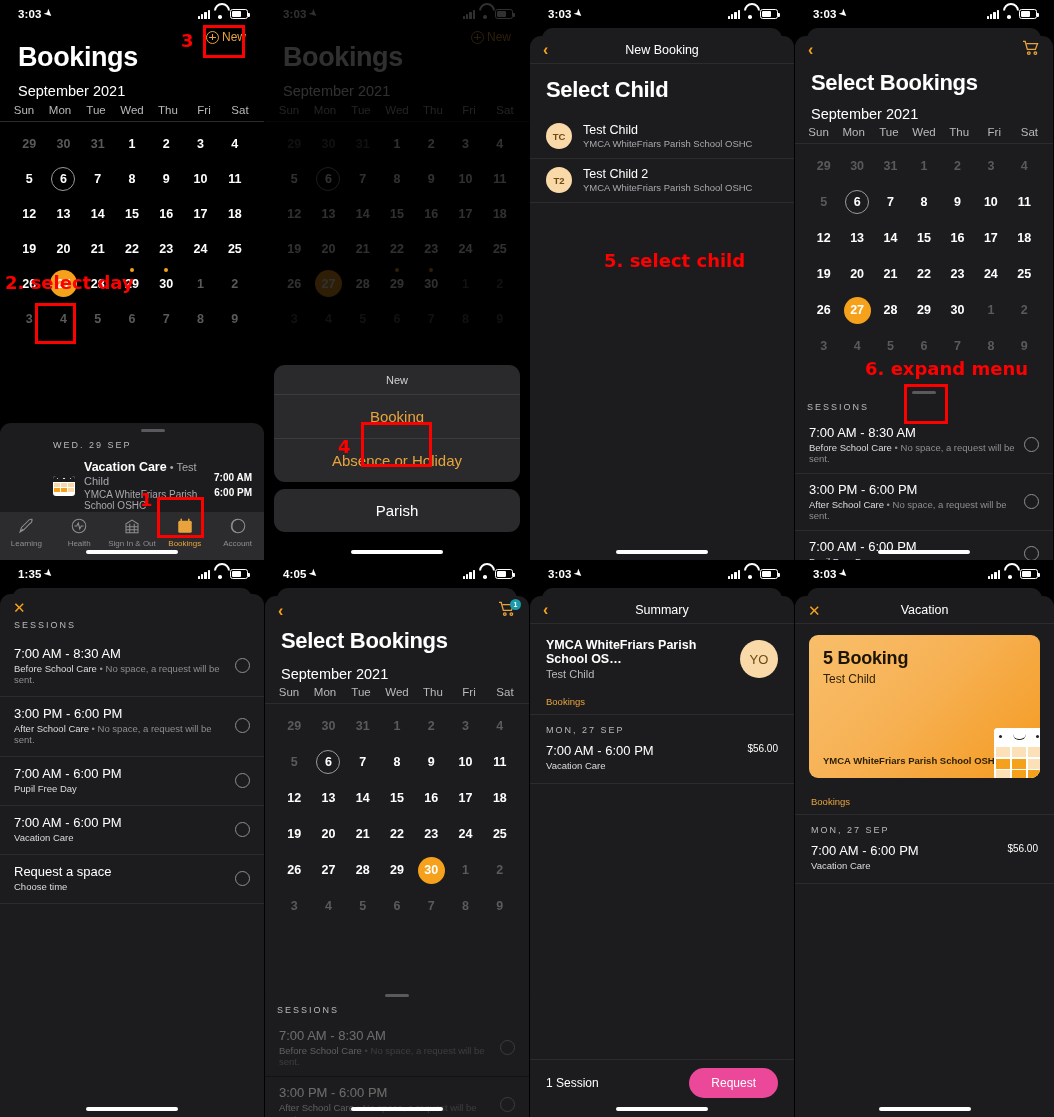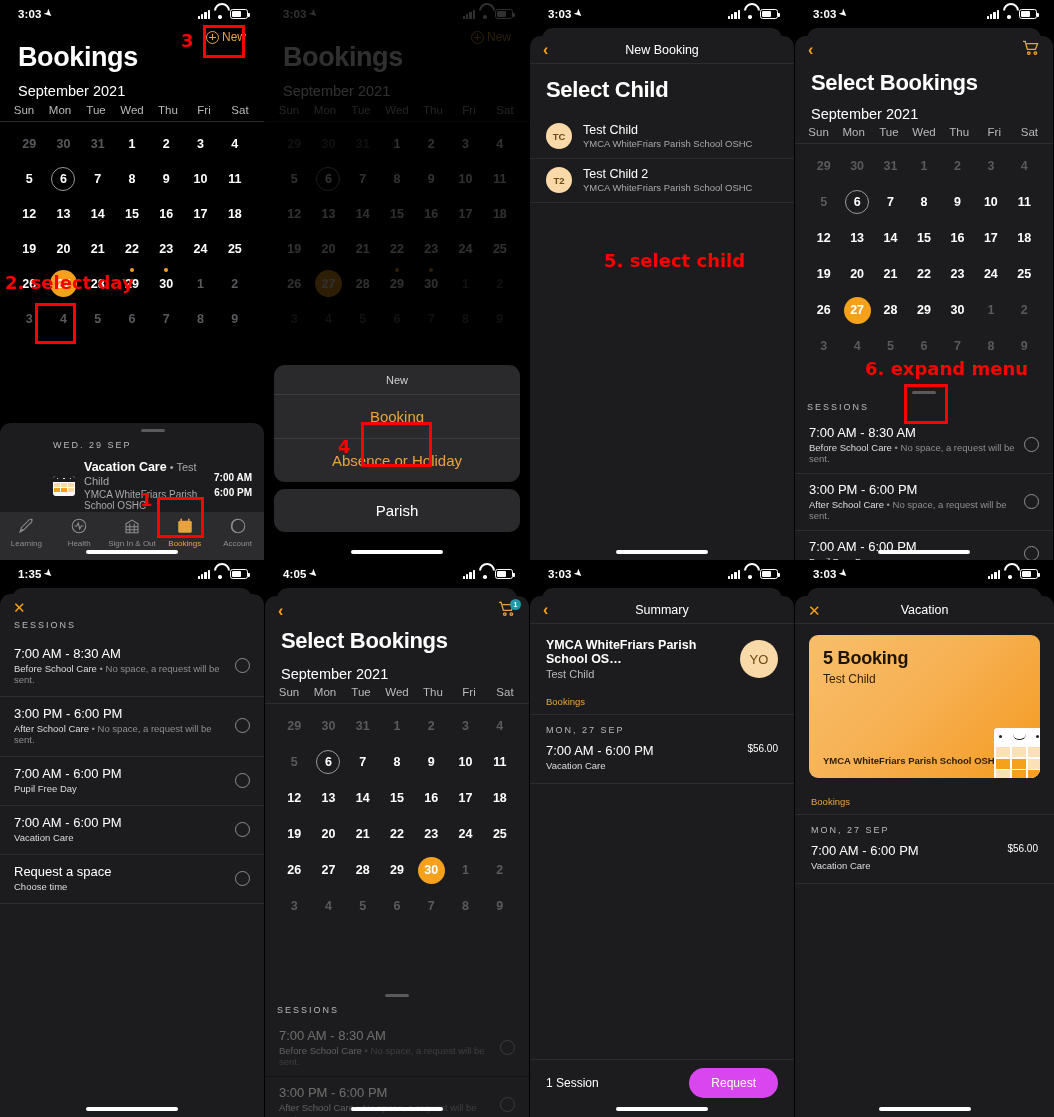--- a/index.html
+++ b/index.html
@@ -162,21 +162,21 @@
   .sec-orange { color:#E8A33D; font-size:9.5px; padding:0 16px 7px;
     border-bottom:1px solid #2c2c2e;}
   .daylabel { color:#b9b9bd; font-size:9px; letter-spacing:2px; padding:10px 16px 8px;}
   .srow2 { display:flex; align-items:flex-start; justify-content:space-between;
     padding:0 16px 12px; border-bottom:1px solid #2c2c2e;}
   .price { color:#fff; font-size:10px; }
   .footer { position:absolute; left:0; right:0; bottom:0; height:58px; background:#1c1c1e;
     border-top:1px solid #2c2c2e; display:flex; align-items:center;
     justify-content:space-between; padding:0 16px 12px;}
   .fcount { color:#fff; font-size:12px; }
-  .req-btn { background:#d946ef; color:#fff; font-size:12px; border-radius:16px;
+  .req-btn { background:#ec4899; color:#fff; font-size:12px; border-radius:16px;
     padding:8px 22px; border:none; font-family:inherit;}
 
   
   .card { margin:11px 14px 0; height:143px; border-radius:9px; position:relative;
     background:linear-gradient(135deg,#F8BE6A 0%,#F7B154 45%,#F49A1F 100%);
     overflow:hidden; padding:13px 14px;}
   .card h3 { color:#1c1300; font-size:18px; font-weight:700; letter-spacing:-.2px;}
   .card p { color:#2b1e04; font-size:12px; margin-top:3px;}
   .card .sch { position:absolute; left:14px; bottom:12px; color:#2b1e04;
     font-size:9.5px; font-weight:600;}

